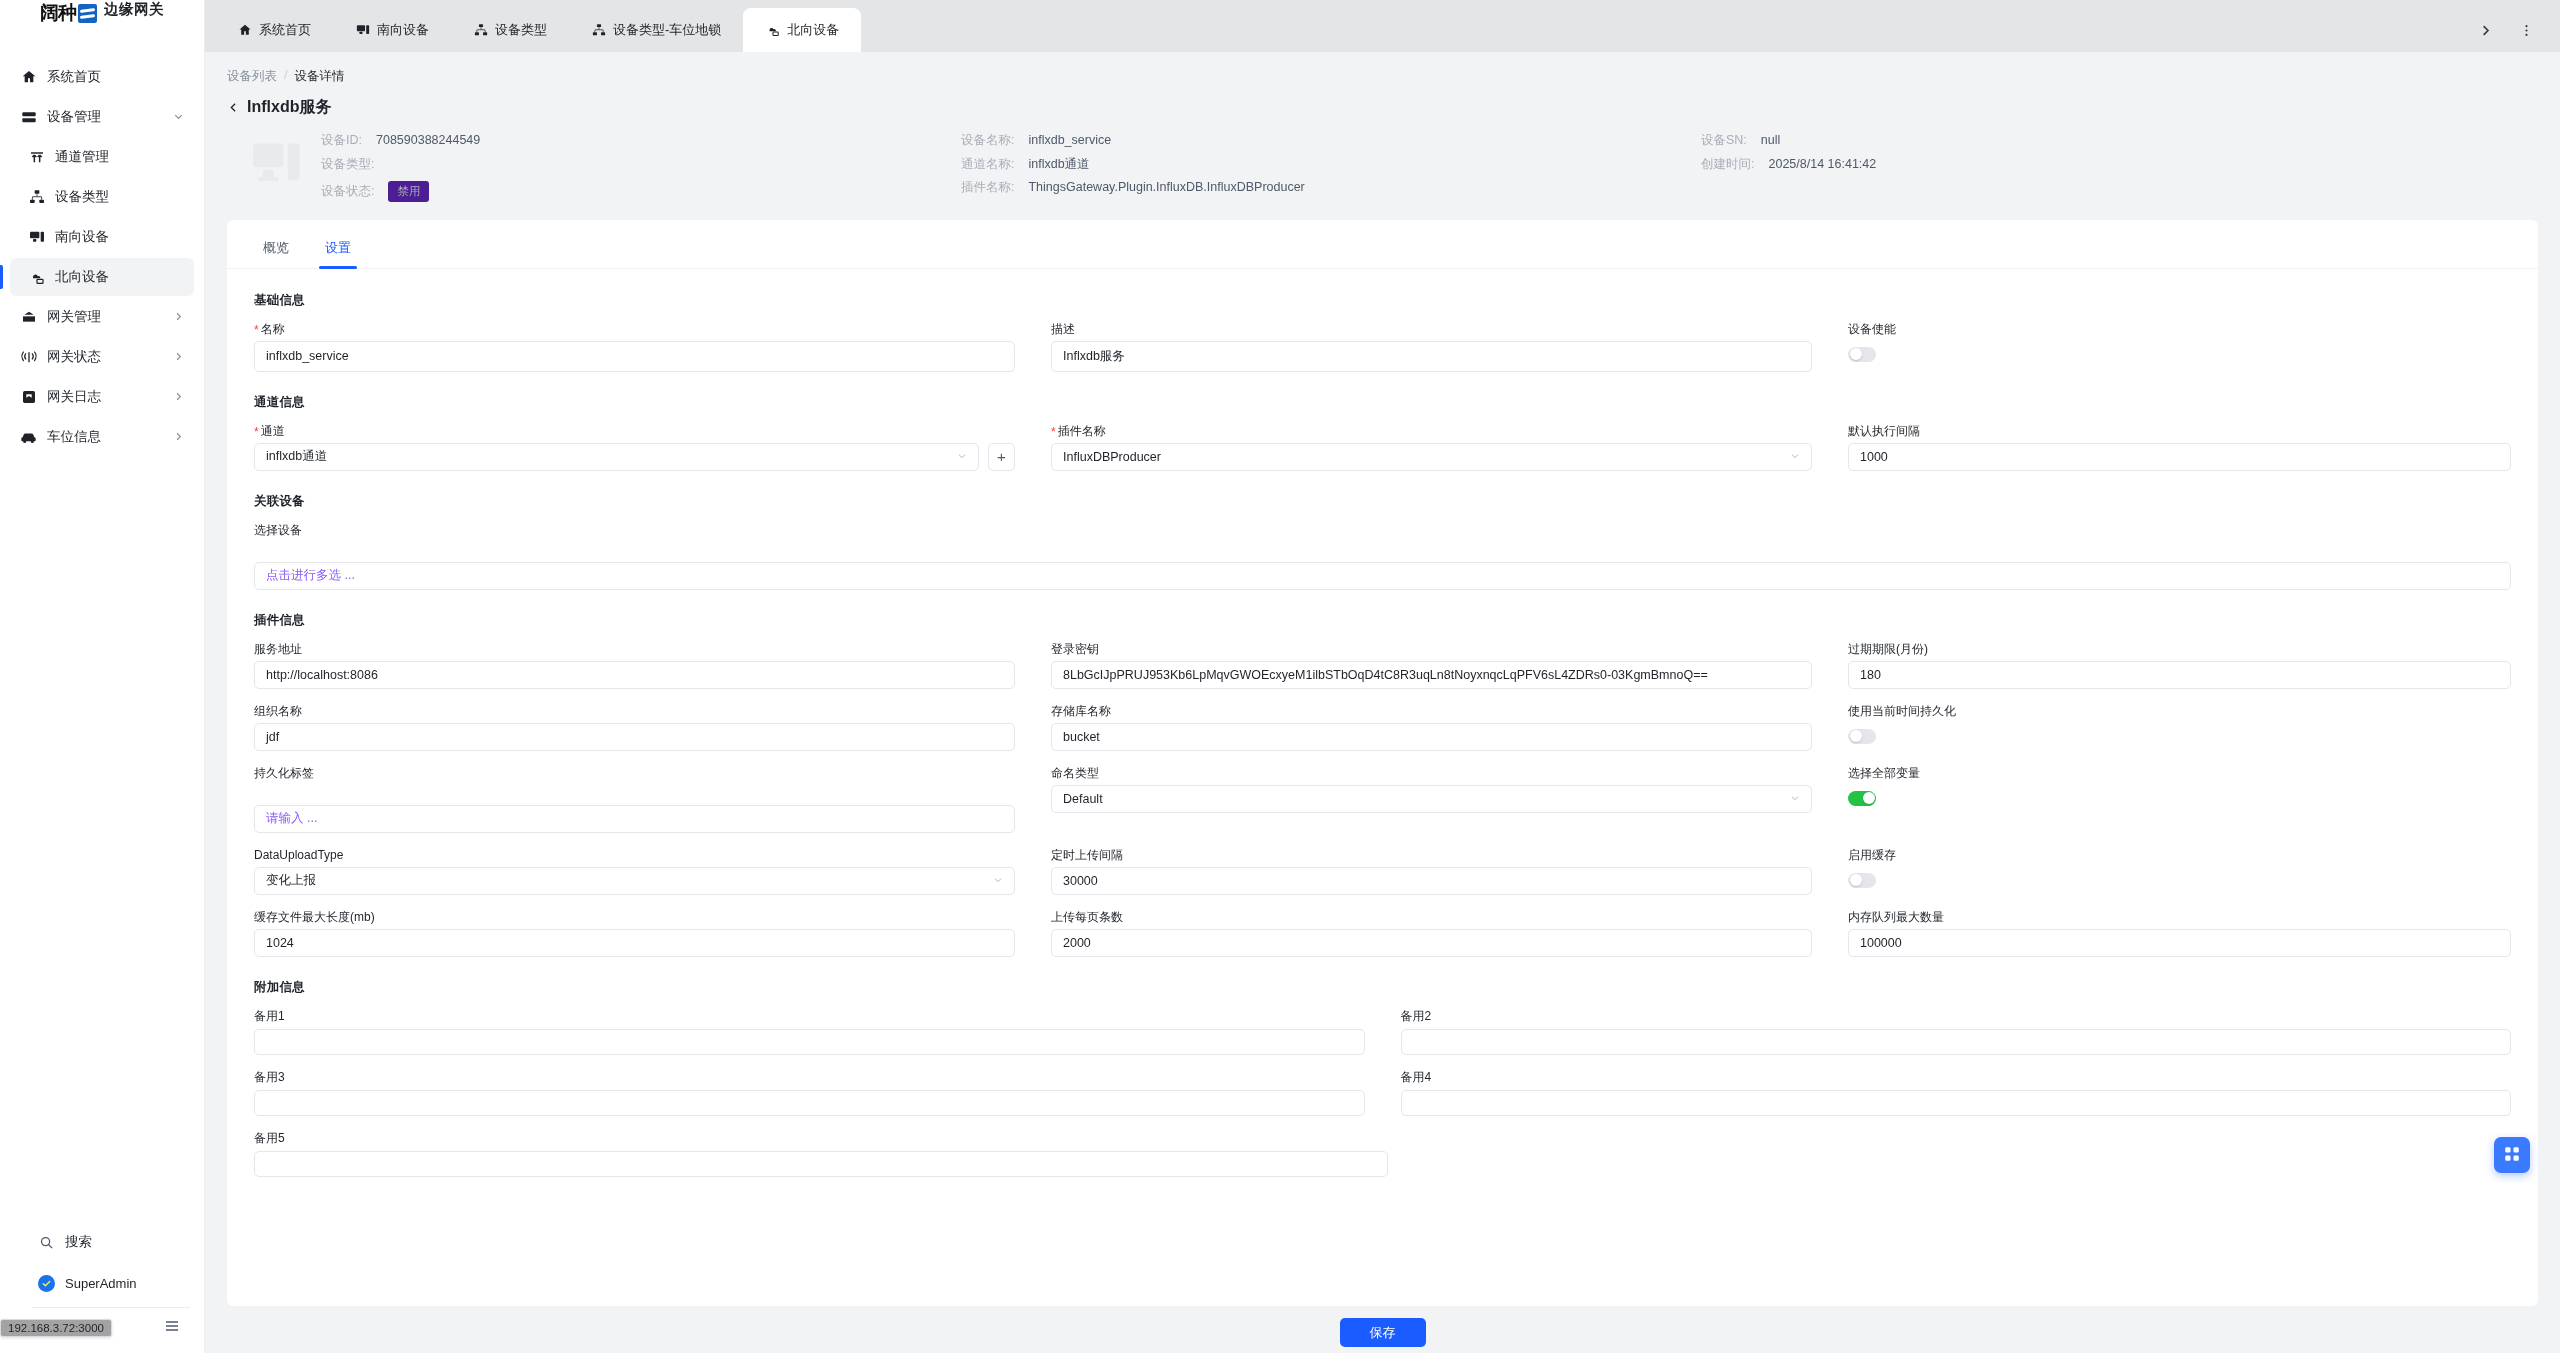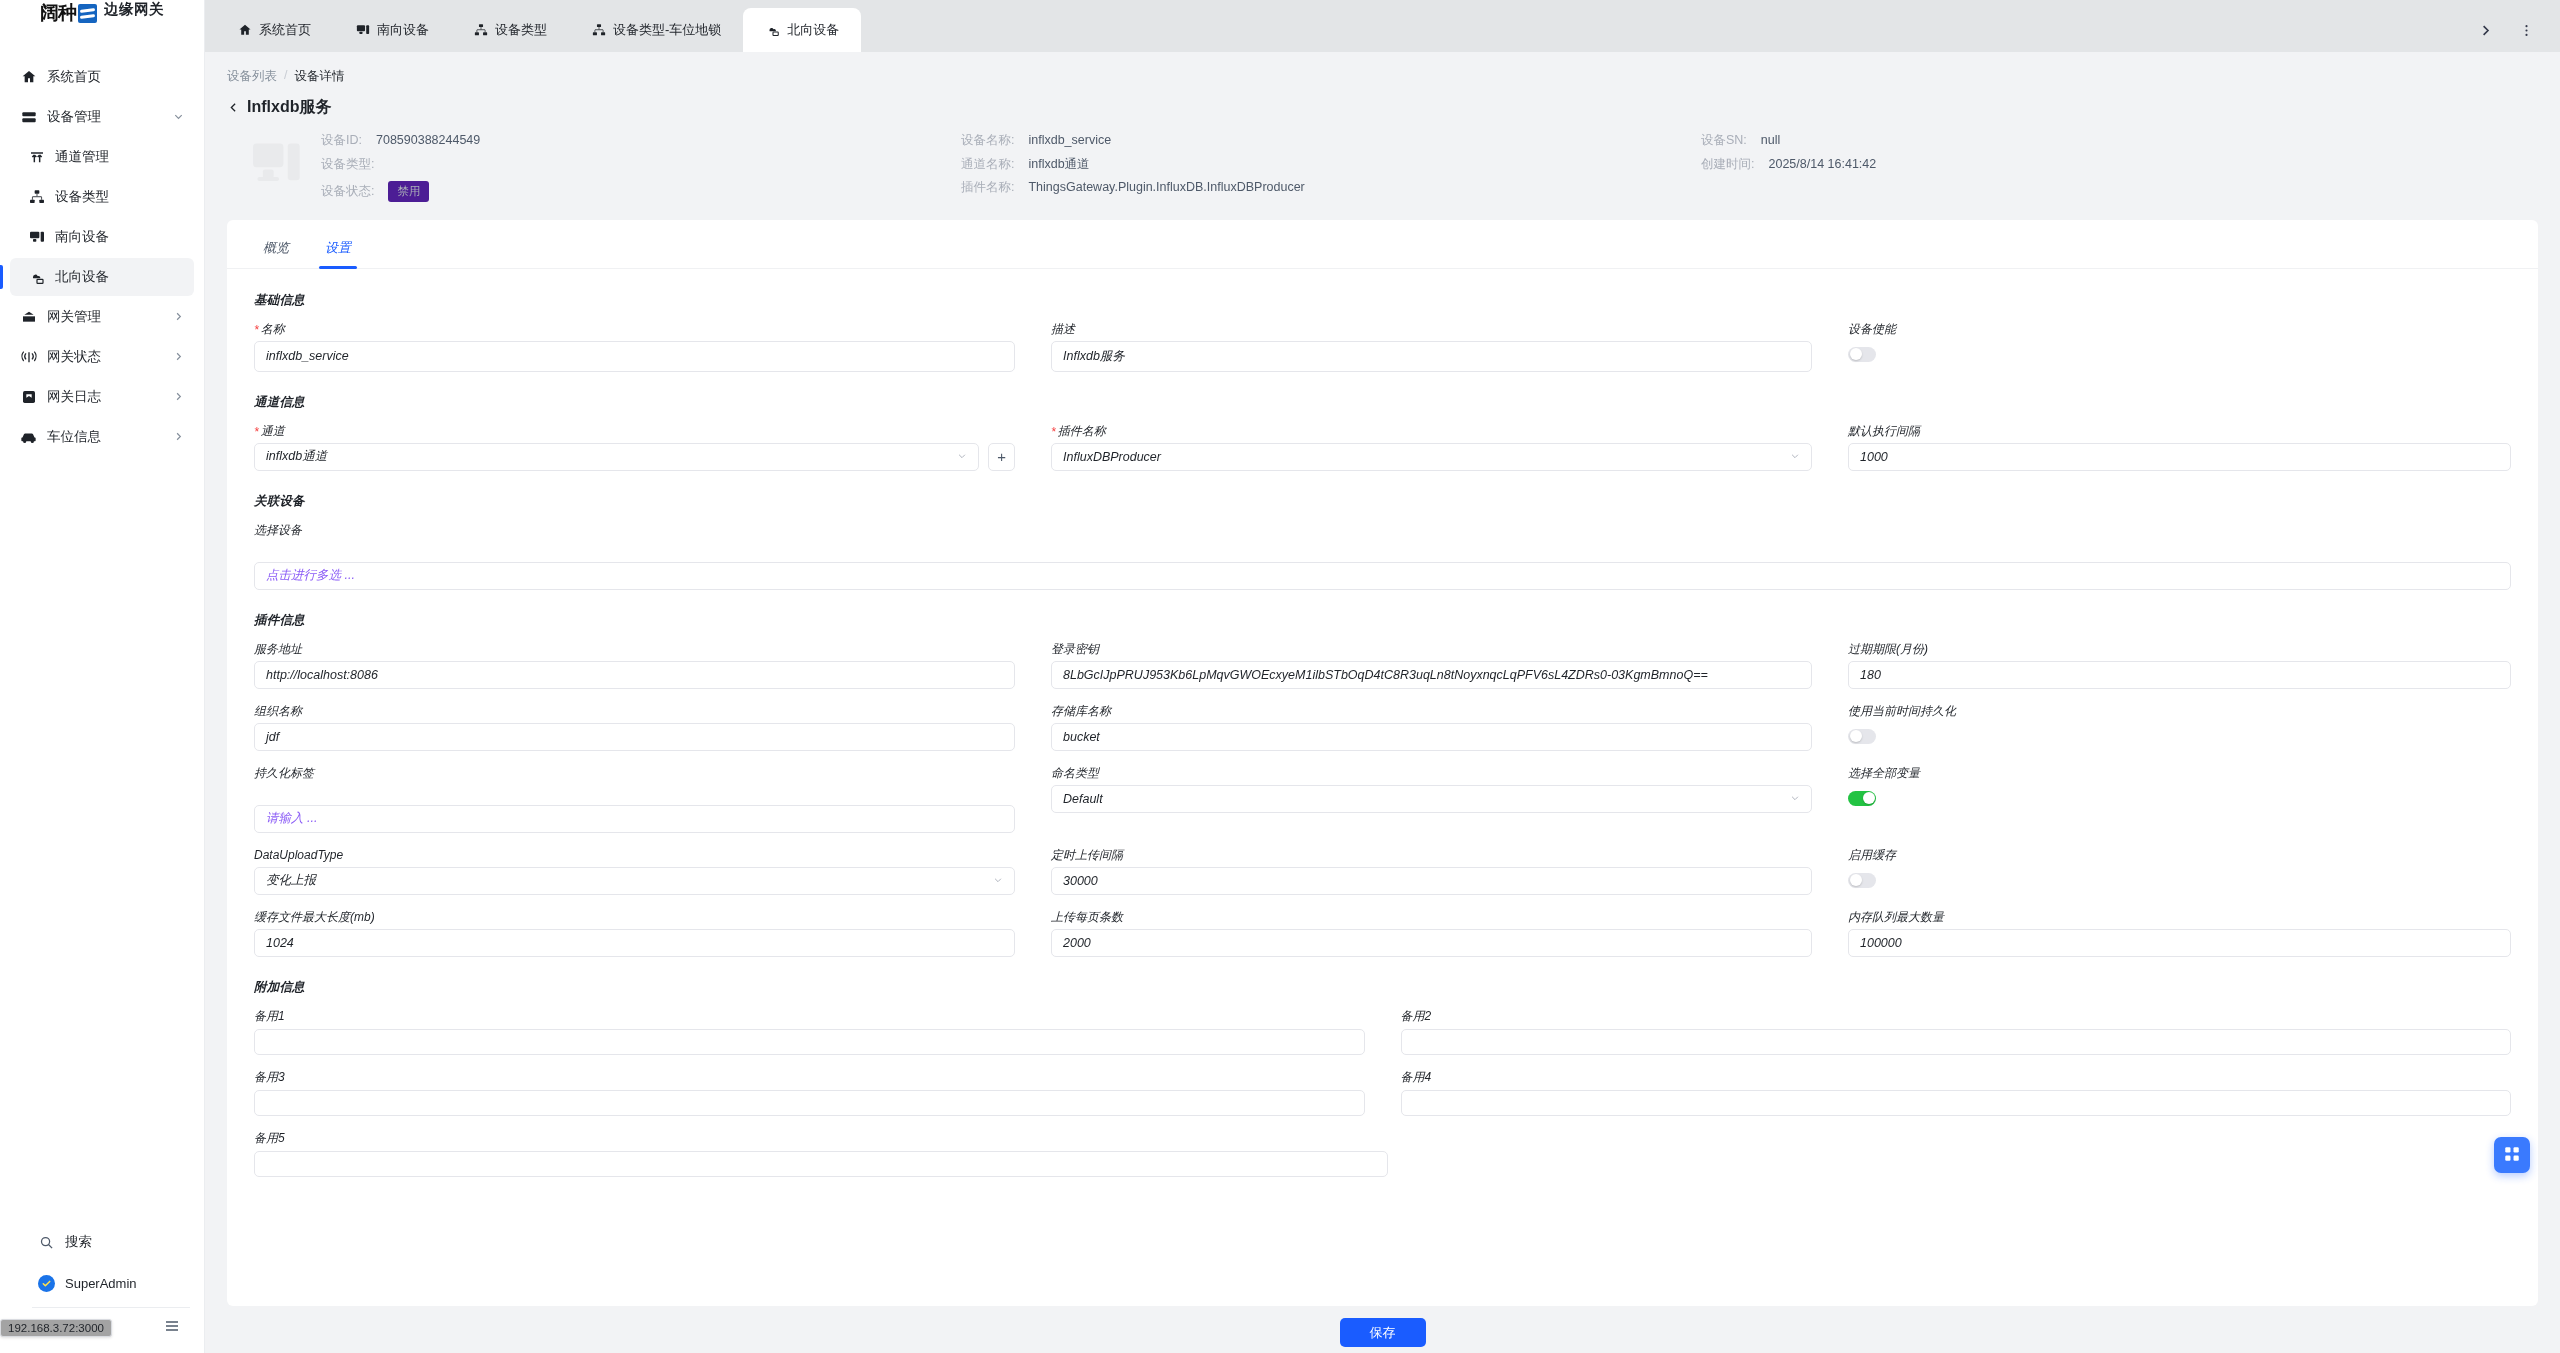--- a/index.html
+++ b/index.html
@@ -96,21 +96,21 @@
   .dev-col.c1{ width:640px;}
   .dev-col.c2{ width:740px;}
   .dev-col.c3{ flex:1;}
   .kv{ display:flex; align-items:center; gap:14px; font-size:12.5px; line-height:1;}
   .kv .k{ color:#a9aeb8; white-space:nowrap;}
   .kv .v{ color:#4e5969;}
   .badge-dis{ background:#4c1d95; color:#a9aeb8; font-size:11.5px; padding:3px 9px; border-radius:3px; line-height:1.3;}
 
   .card {
     background:#ffffff; border-radius:6px; margin:0 22px; padding:0 0 0 0;
-    height:1086px; overflow:hidden; position:relative;font-style:italic;
+    height:1086px; overflow:hidden; position:relative;
   }
   .card-tabs{ display:flex; gap:0; padding:10px 18px 0 18px; border-bottom:1px solid #f0f1f3;}
   .ctab{ padding:9px 18px 11px 18px; font-size:13px; color:#4e5969; cursor:pointer; position:relative;}
   .ctab.active{ color:#1a5cff; font-weight:500;}
   .ctab.active:after{ content:""; position:absolute; left:12px; right:12px; bottom:-1px; height:2.5px; background:#1a5cff; border-radius:2px;}
 
   .form-body{ padding:14px 20px 0 20px; }
   .sec-title{ font-size:12.5px; font-weight:700; color:#1f2329; margin:9px 0 6px 7px; letter-spacing:.2px;}
   .sec-title.tight{ margin-top:14px;}
 

